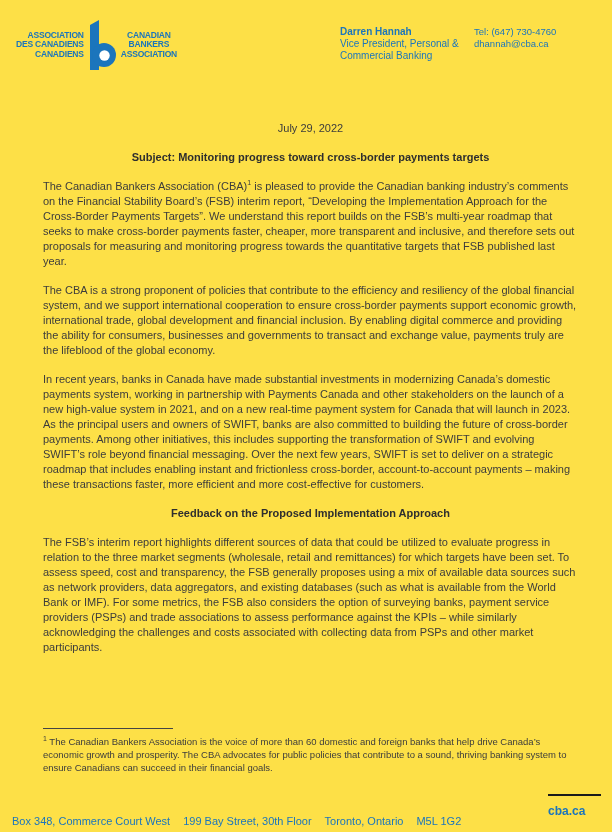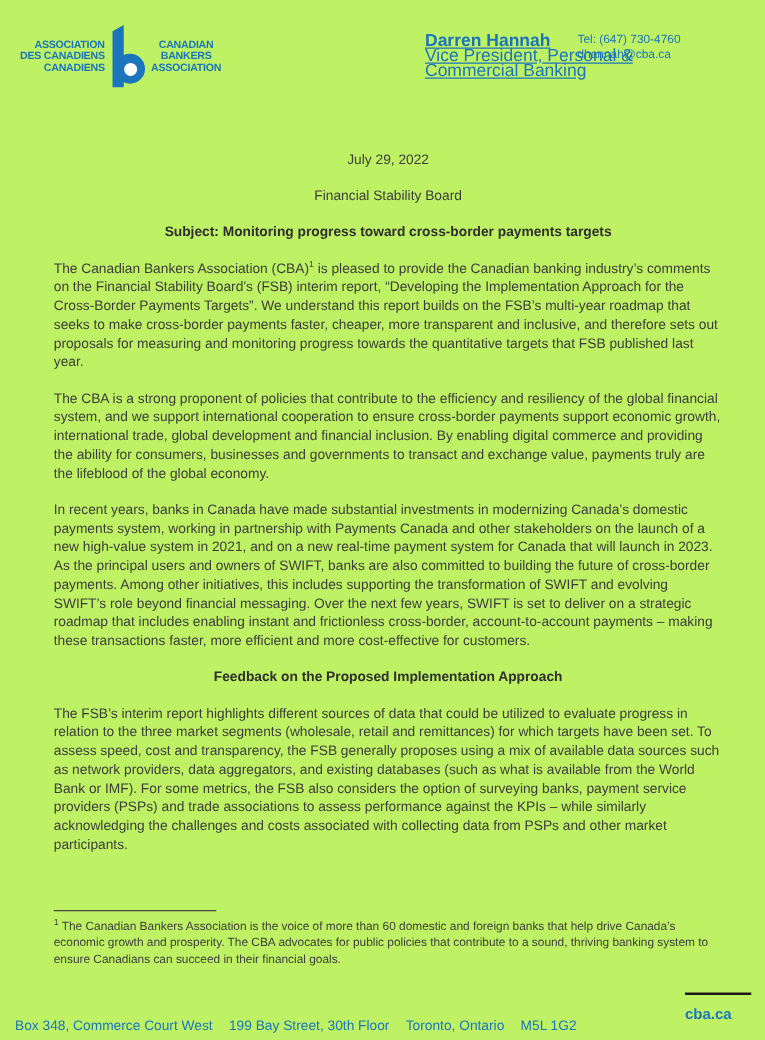--- a/index.html
+++ b/index.html
@@ -1,19 +1,19 @@
 <!DOCTYPE html>
 <html><head>
 <meta charset="utf-8">
 <style>
   html, body { margin:0; padding:0; background:#e8e8e8; }
   .page {
     position:relative;
     width:612px; height:832px;
-    background:#bef264;
+    background:#fde047;
     font-family:"Liberation Sans", sans-serif;
     color:#3c3c3c;
     overflow:hidden;
     margin:0 auto;
   }
 
   
   .logo {
     position:absolute; left:16px; top:20px;
     display:flex; align-items:center;
@@ -21,25 +21,25 @@
   }
   .logo-fr, .logo-en {
     font-size:8.5px; font-weight:bold; line-height:9.5px; letter-spacing:-0.2px;
   }
   .logo-fr { text-align:right; }
   .logo-en { text-align:center; }
   .logo-b { margin:0 5px; display:flex; align-items:center; }
 
   .contact-left {
     position:absolute; left:340px; top:26px;
-    font-size:14px; line-height:12px; color:#1b75bc;text-decoration:underline;
+    font-size:10px; line-height:12px; color:#1b75bc;
   }
   .contact-name { font-weight:bold; }
   .contact-right {
-    position:absolute; left:462px; top:26px;
+    position:absolute; left:474px; top:26px;
     font-size:9.5px; line-height:12px; color:#1b75bc;
   }
 
   
   .letter {
     position:absolute; left:43px; top:121px; width:535px;
     font-size:11px; line-height:15px;
   }
   .letter .block { margin:0 0 14px 0;text-align:center; }
   .subject, .section-heading { font-weight:bold; color:#2e2e2e; }
@@ -102,21 +102,20 @@
   </div>
   <div class="contact-right">
     <div>Tel: (647) 730-4760</div>
     <div>dhannah@cba.ca</div>
   </div>
 
   <div class="letter">
     <div class="block">July 29, 2022</div>
 
     <div class="block">
-      <div>Financial Stability Board</div>
     </div>
 
     <div class="block subject">Subject: Monitoring progress toward cross-border payments targets</div>
 
     <p class="para"><span>The Canadian Bankers Association (CBA)</span><sup class="fnref">1</sup><span> is pleased to provide the Canadian banking industry’s comments on the Financial Stability Board’s (FSB) interim report, “Developing the Implementation Approach for the Cross-Border Payments Targets”.  We understand this report builds on the FSB’s multi-year roadmap that seeks to make cross-border payments faster, cheaper, more transparent and inclusive, and therefore sets out proposals for measuring and monitoring progress towards the quantitative targets that FSB published last year.</span></p>
 
     <p class="para">The CBA is a strong proponent of policies that contribute to the efficiency and resiliency of the global financial system, and we support international cooperation to ensure cross-border payments support economic growth, international trade, global development and financial inclusion.  By enabling digital commerce and providing the ability for consumers, businesses and governments to transact and exchange value, payments truly are the lifeblood of the global economy.</p>
 
     <p class="para">In recent years, banks in Canada have made substantial investments in modernizing Canada’s domestic payments system, working in partnership with Payments Canada and other stakeholders on the launch of a new high-value system in 2021, and on a new real-time payment system for Canada that will launch in 2023.  As the principal users and owners of SWIFT, banks are also committed to building the future of cross-border payments.  Among other initiatives, this includes supporting the transformation of SWIFT and evolving SWIFT’s role beyond financial messaging.  Over the next few years, SWIFT is set to deliver on a strategic roadmap that includes enabling instant and frictionless cross-border, account-to-account payments – making these transactions faster, more efficient and more cost-effective for customers.</p>
 

